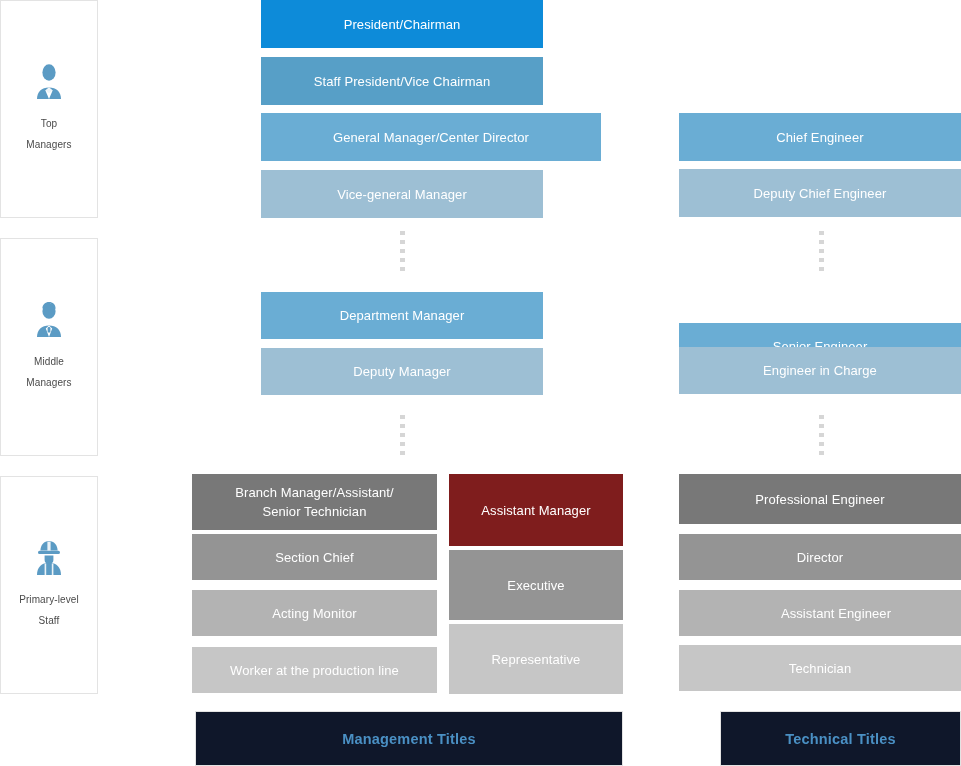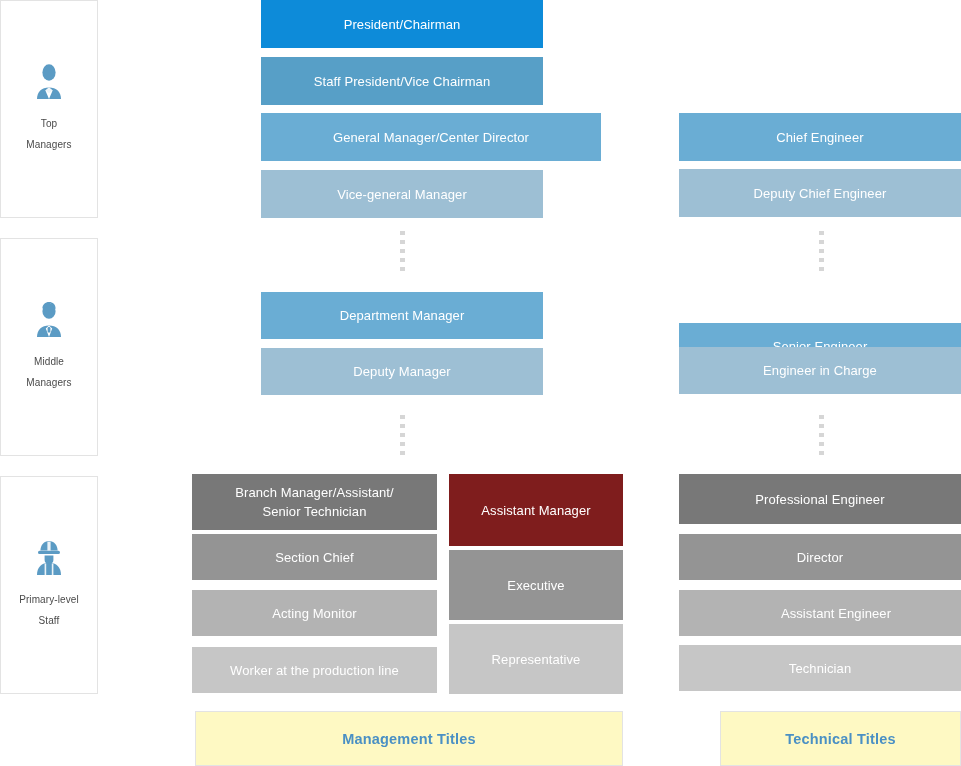--- a/index.html
+++ b/index.html
@@ -71,21 +71,21 @@
     background-image: linear-gradient(to bottom, #d6d6d6 0 4px, rgba(0,0,0,0) 4px 9px);
     background-size: 5px 9px;
     background-repeat: repeat-y;
   }
 
   
   .legend {
     position: absolute;
     box-sizing: border-box;
     border: 1px solid #e3e3e3;
-    background: #fef9c3;
+    background: #0f172a;
     display: flex;
     align-items: center;
     justify-content: center;
     color: #4a90c4;
     font-size: 14.5px;
     font-weight: bold;
     letter-spacing: 0.2px;
   }
 </style>
 </head>

